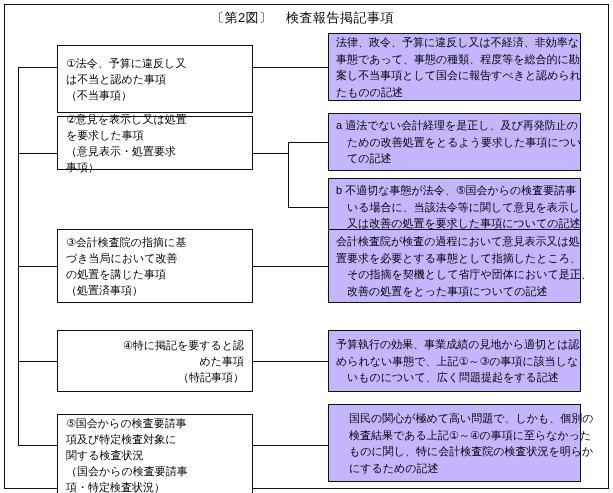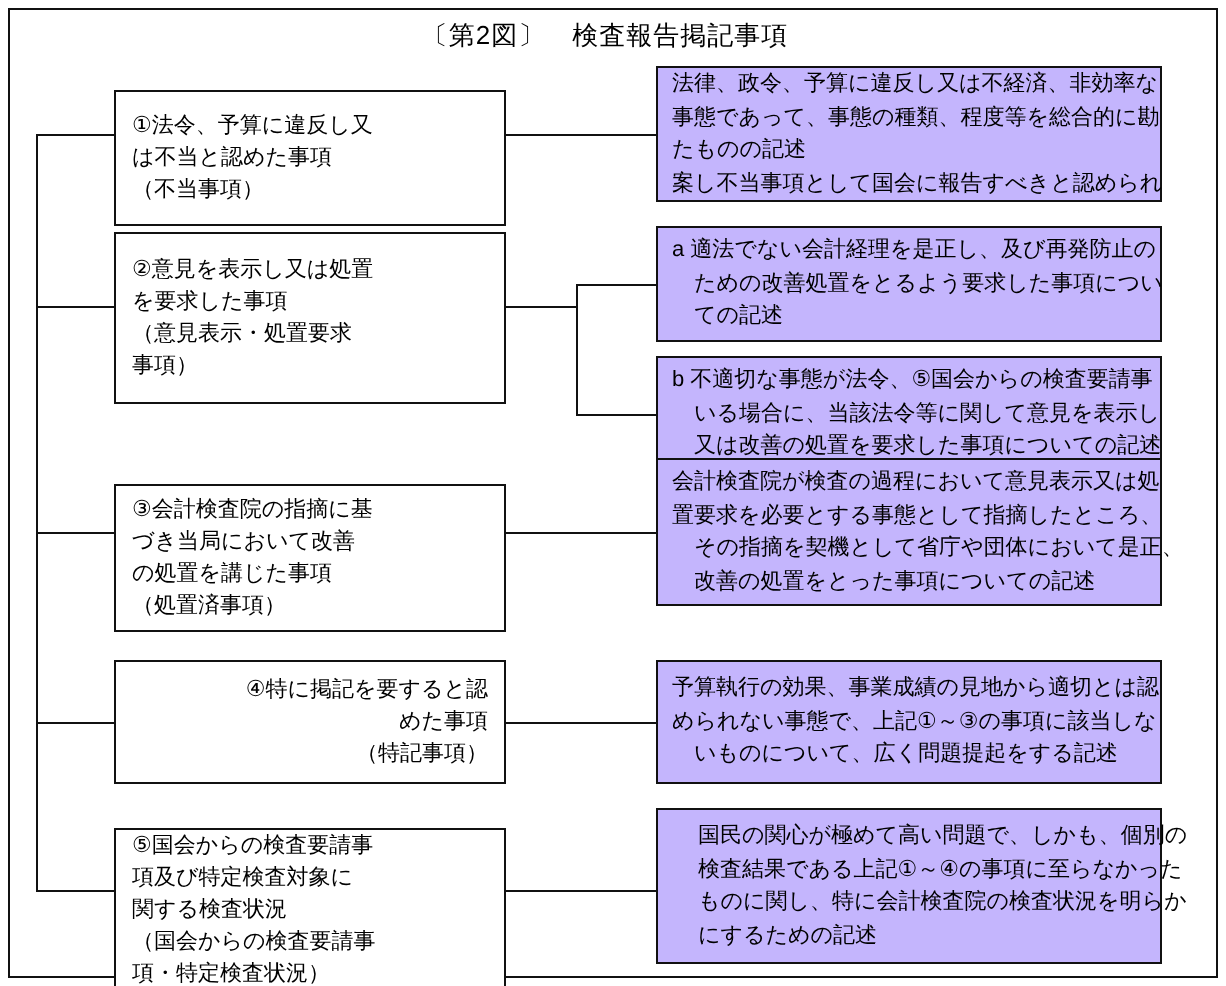--- a/index.html
+++ b/index.html
@@ -83,28 +83,28 @@
   <div class="frame"></div>
 
   <div class="title">〔第2図〕　検査報告掲記事項</div>
 
   <div class="node" style="left:57px; top:33px; width:196px; height:68px;margin-top:12px;">
     <div class="ln">①法令、予算に違反し又</div>
     <div class="ln">は不当と認めた事項</div>
     <div class="ln">（不当事項）</div>
   </div>
 
-  <div class="node" style="left:57px; top:116px; width:196px; height:86px;">
+  <div class="node" style="left:57px; top:116px; width:196px; height:54px;">
     <div class="ln">②意見を表示し又は処置</div>
     <div class="ln">を要求した事項</div>
     <div class="ln">（意見表示・処置要求</div>
     <div class="ln">事項）</div>
   </div>
 
-  <div class="node" style="left:57px; top:229px; width:196px; height:74px;margin-top:13px;">
+  <div class="node" style="left:57px; top:229px; width:196px; height:74px;">
     <div class="ln">③会計検査院の指摘に基</div>
     <div class="ln">づき当局において改善</div>
     <div class="ln">の処置を講じた事項</div>
     <div class="ln">（処置済事項）</div>
   </div>
 
   <div class="node" style="left:57px; top:330px; width:196px; height:62px;align-items:flex-end;">
     <div class="ln">④特に掲記を要すると認</div>
     <div class="ln">めた事項</div>
     <div class="ln">（特記事項）</div>
@@ -114,22 +114,22 @@
     <div class="ln">⑤国会からの検査要請事</div>
     <div class="ln">項及び特定検査対象に</div>
     <div class="ln">関する検査状況</div>
     <div class="ln">（国会からの検査要請事</div>
     <div class="ln">項・特定検査状況）</div>
   </div>
 
   <div class="rbox" style="left:328px; top:33px; width:253px; height:68px;">
     <div class="ln">法律、政令、予算に違反し又は不経済、非効率な</div>
     <div class="ln">事態であって、事態の種類、程度等を総合的に勘</div>
+    <div class="ln">案し不当事項として国会に報告すべきと認められ</div>
     <div class="ln">たものの記述</div>
-    <div class="ln">案し不当事項として国会に報告すべきと認められ</div>
   </div>
 
   <div class="rbox" style="left:328px; top:113px; width:253px; height:58px;">
     <div class="ln">a 適法でない会計経理を是正し、及び再発防止の</div>
     <div class="ln">　ための改善処置をとるよう要求した事項につい</div>
     <div class="ln">　ての記述</div>
   </div>
 
   <div class="rbox" style="left:328px; top:178px; width:253px; height:58px;">
     <div class="ln">b 不適切な事態が法令、⑤国会からの検査要請事</div>

